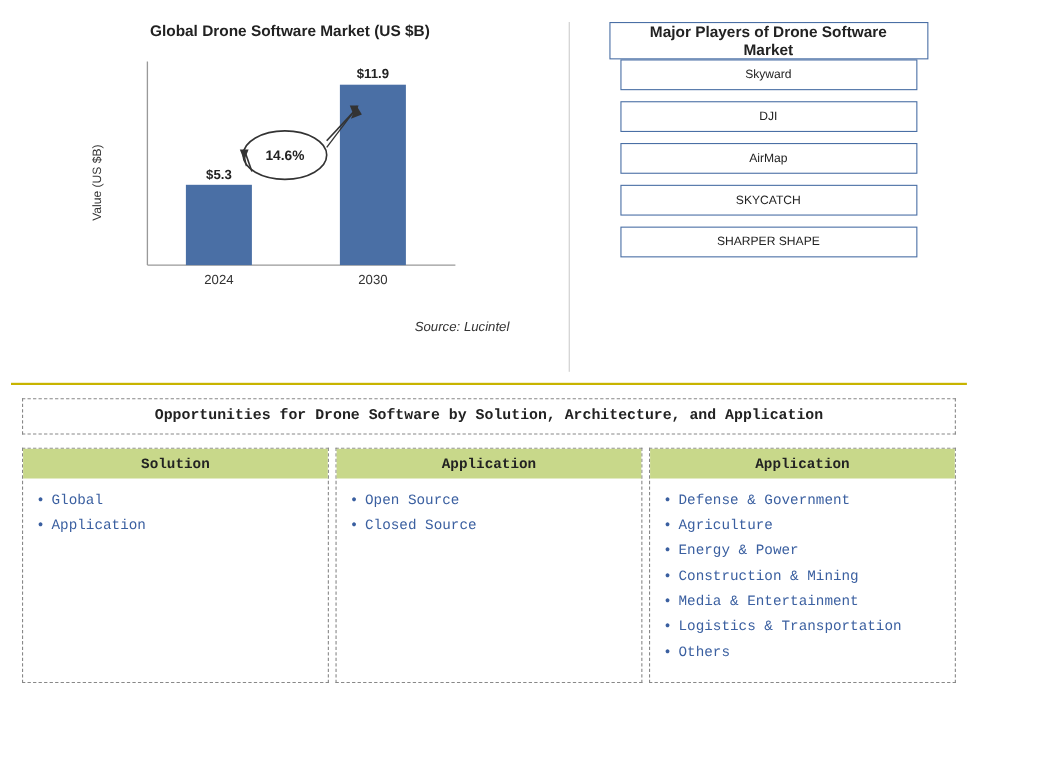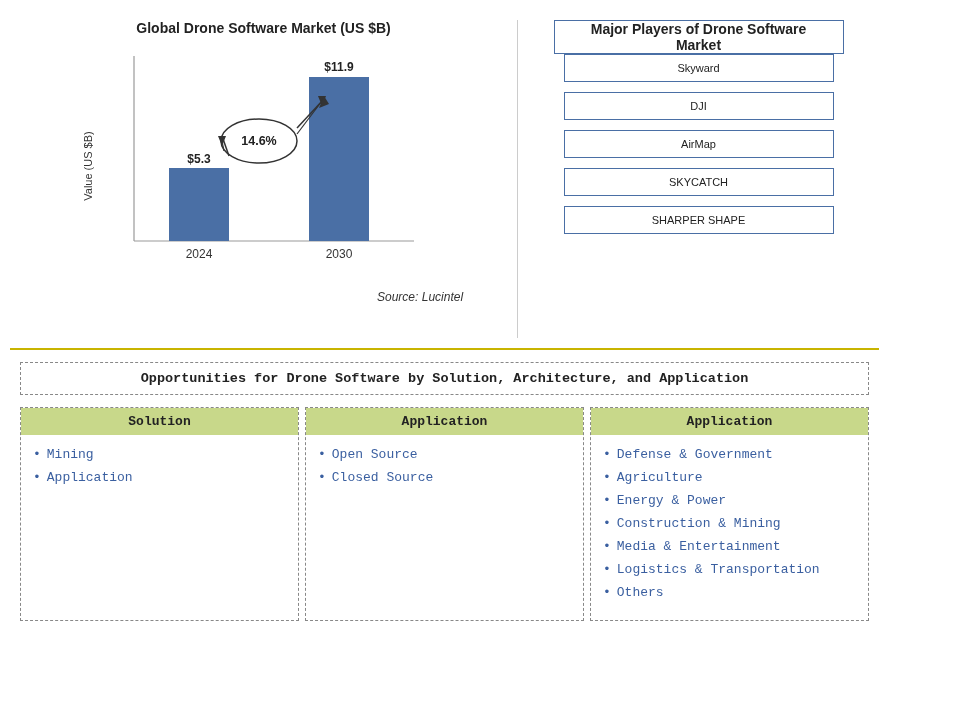--- a/index.html
+++ b/index.html
@@ -193,21 +193,21 @@
     </div>
   </div>
 
   <div class="bottom-section">
     <div class="bottom-title-box">Opportunities for Drone Software by Solution, Architecture, and Application</div>
     <div class="columns-row">
 
       <div class="col-box">
         <div class="col-header">Solution</div>
         <div class="col-content">
-          <div class="col-item">Mining</div>
+          <div class="col-item">Global</div>
           <div class="col-item">Application</div>
         </div>
       </div>
 
       <div class="col-box">
         <div class="col-header">Application</div>
         <div class="col-content">
           <div class="col-item">Open Source</div>
           <div class="col-item">Closed Source</div>
         </div>

